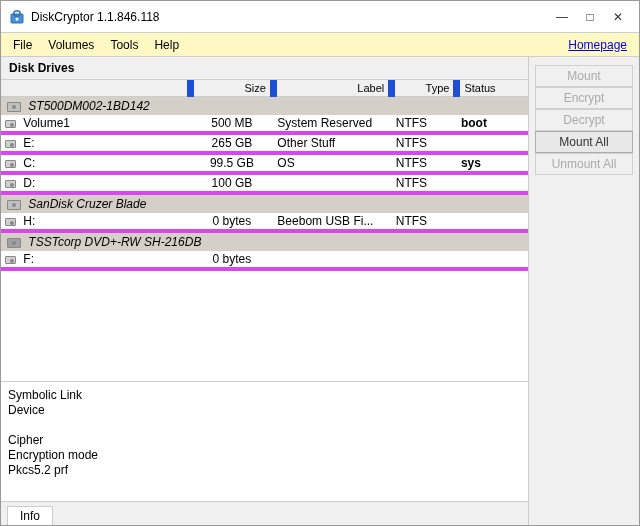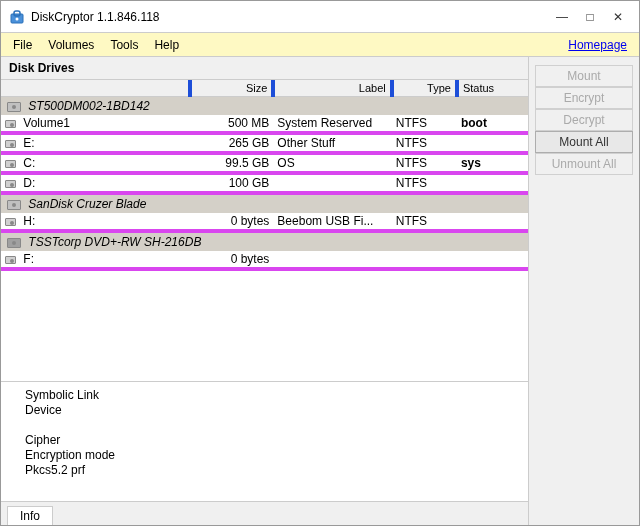--- a/index.html
+++ b/index.html
@@ -110,41 +110,41 @@
       background: #fff;
     }
     table {
       width: 100%;
       border-collapse: collapse;
       font-size: 12px;
     }
     .col-header-row th {
       background: #f0f0f0;
       border-bottom: 1px solid #ccc;
-      border-right: 4px solid #1d4ed8;
+      border-right: 7px solid #1d4ed8;
       padding: 2px 4px;
       text-align: right;
       font-weight: normal;
       font-size: 11px;
     }
     .col-header-row th:last-child { border-right: none; }
     .col-header-row th.col-status { text-align: left; }
     tr.disk-group-row td {
       background: #d4d0c8;
       font-weight: normal;
       padding: 2px 6px;
       font-size: 12px;
       font-style: italic;
     }
     tr.vol-row td {
       padding: 1px 4px;
       border-bottom: 4px solid #d946ef;
     }
     .vol-indent { padding-left: 28px; }
-    .td-right { text-align: right; }
+    .td-right { text-align: center; }
     .status-bold { font-weight: bold; }
     .disk-icon {
       display: inline-block;
       width: 14px;
       height: 10px;
       background: #c0c0c0;
       border: 1px solid #888;
       border-radius: 1px;
       margin-right: 4px;
       vertical-align: middle;
@@ -158,21 +158,21 @@
       border-radius: 50%;
       background: #888;
       position: absolute;
       top: 2px;
       left: 4px;
     }
     .info-panel {
       height: 120px;
       border-top: 1px solid #ccc;
       background: #fff;
-      padding: 6px 24px;
+      padding: 6px 7px;
       font-size: 12px;
       display: flex;
       flex-direction: column;
       gap: 1px;
     }
     .info-tab-bar {
       height: 24px;
       background: #f0f0f0;
       border-top: 1px solid #ccc;
       display: flex;

